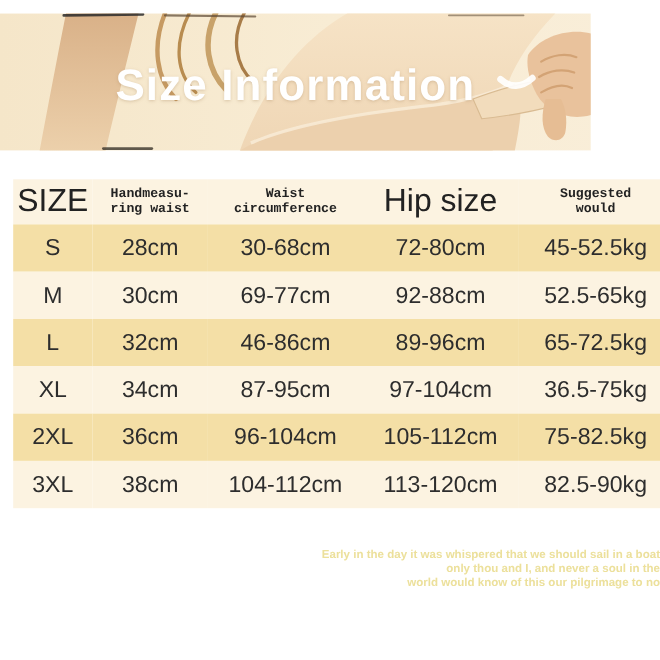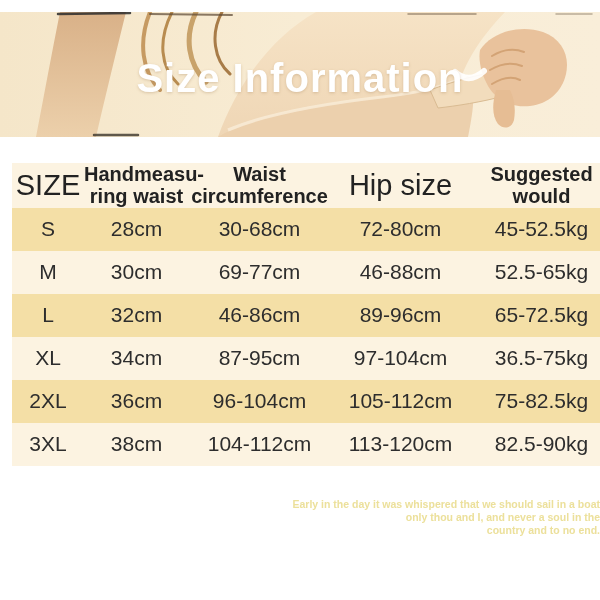--- a/index.html
+++ b/index.html
@@ -1,39 +1,39 @@
 <!DOCTYPE html>
 <html><head>
 <meta charset="utf-8">
 <style>
   html,body{margin:0;padding:0;background:#ffffff;}
   #page{
     position:relative;width:600px;height:600px;background:#ffffff;overflow:hidden;
     font-family:"Liberation Sans", sans-serif;color:#2d2d2d;
   }
   
-  .hero{position:absolute;left:0;top:12px;width:600px;height:125px;overflow:hidden;}
+  .hero{position:absolute;left:0;top:12px;width:537px;height:125px;overflow:hidden;}
   .hero svg{display:block;width:600px;height:125px;}
   .hero-title{
     position:absolute;left:0;top:44px;width:100%;text-align:center;
     font-size:40px;font-weight:bold;letter-spacing:1px;color:#ffffff;
     text-shadow:0 1px 3px rgba(160,125,85,.35);
   }
   
   .size-table{
     position:absolute;left:0;top:163px;width:600px;border-collapse:collapse;table-layout:fixed;margin-left:12px;
   }
   .size-table th,.size-table td{padding:0;text-align:center;vertical-align:middle;border:none;}
   .c-size{width:12%;} .c-hand{width:17.5%;} .c-waist{width:23.5%;} .c-hip{width:23.5%;} .c-weight{width:23.5%;}
   .row-light{background:#fcf3e1;}
   .row-beige{background:#f4dfa6;}
   thead tr{height:41px;}
   tbody tr{height:43px;}
   .h-large{font-size:29px;font-weight:normal;color:#222;}
-  .h-small{font-size:20px;font-weight:600;line-height:1.12;color:#222;}
+  .h-small{font-size:12px;font-weight:600;line-height:1.12;color:#222;font-family:Liberation Mono, monospace;}
   .h-small .hl{display:block;}
   tbody td{font-size:21px;color:#2d2d2d;}
   
   .poem{
     position:absolute;left:0;top:498px;width:100%;text-align:right;
     font-size:10.5px;line-height:13px;font-weight:bold;color:#ece09b;
   }
   .poem div{white-space:nowrap;}
 </style>
 </head>
@@ -130,21 +130,21 @@
         <td>S</td>
         <td>28cm</td>
         <td>30-68cm</td>
         <td>72-80cm</td>
         <td>45-52.5kg</td>
       </tr>
       <tr class="row-light">
         <td>M</td>
         <td>30cm</td>
         <td>69-77cm</td>
-        <td>46-88cm</td>
+        <td>92-88cm</td>
         <td>52.5-65kg</td>
       </tr>
       <tr class="row-beige">
         <td>L</td>
         <td>32cm</td>
         <td>46-86cm</td>
         <td>89-96cm</td>
         <td>65-72.5kg</td>
       </tr>
       <tr class="row-light">
@@ -167,16 +167,16 @@
         <td>104-112cm</td>
         <td>113-120cm</td>
         <td>82.5-90kg</td>
       </tr>
     </tbody>
   </table>
 
   <div class="poem">
     <div>Early in the day it was whispered that we should sail in a boat</div>
     <div>only thou and I, and never a soul in the</div>
-    <div>country and to no end.</div>
+    <div>world would know of this our pilgrimage to no</div>
   </div>
 
 </div>
 
 </body></html>

